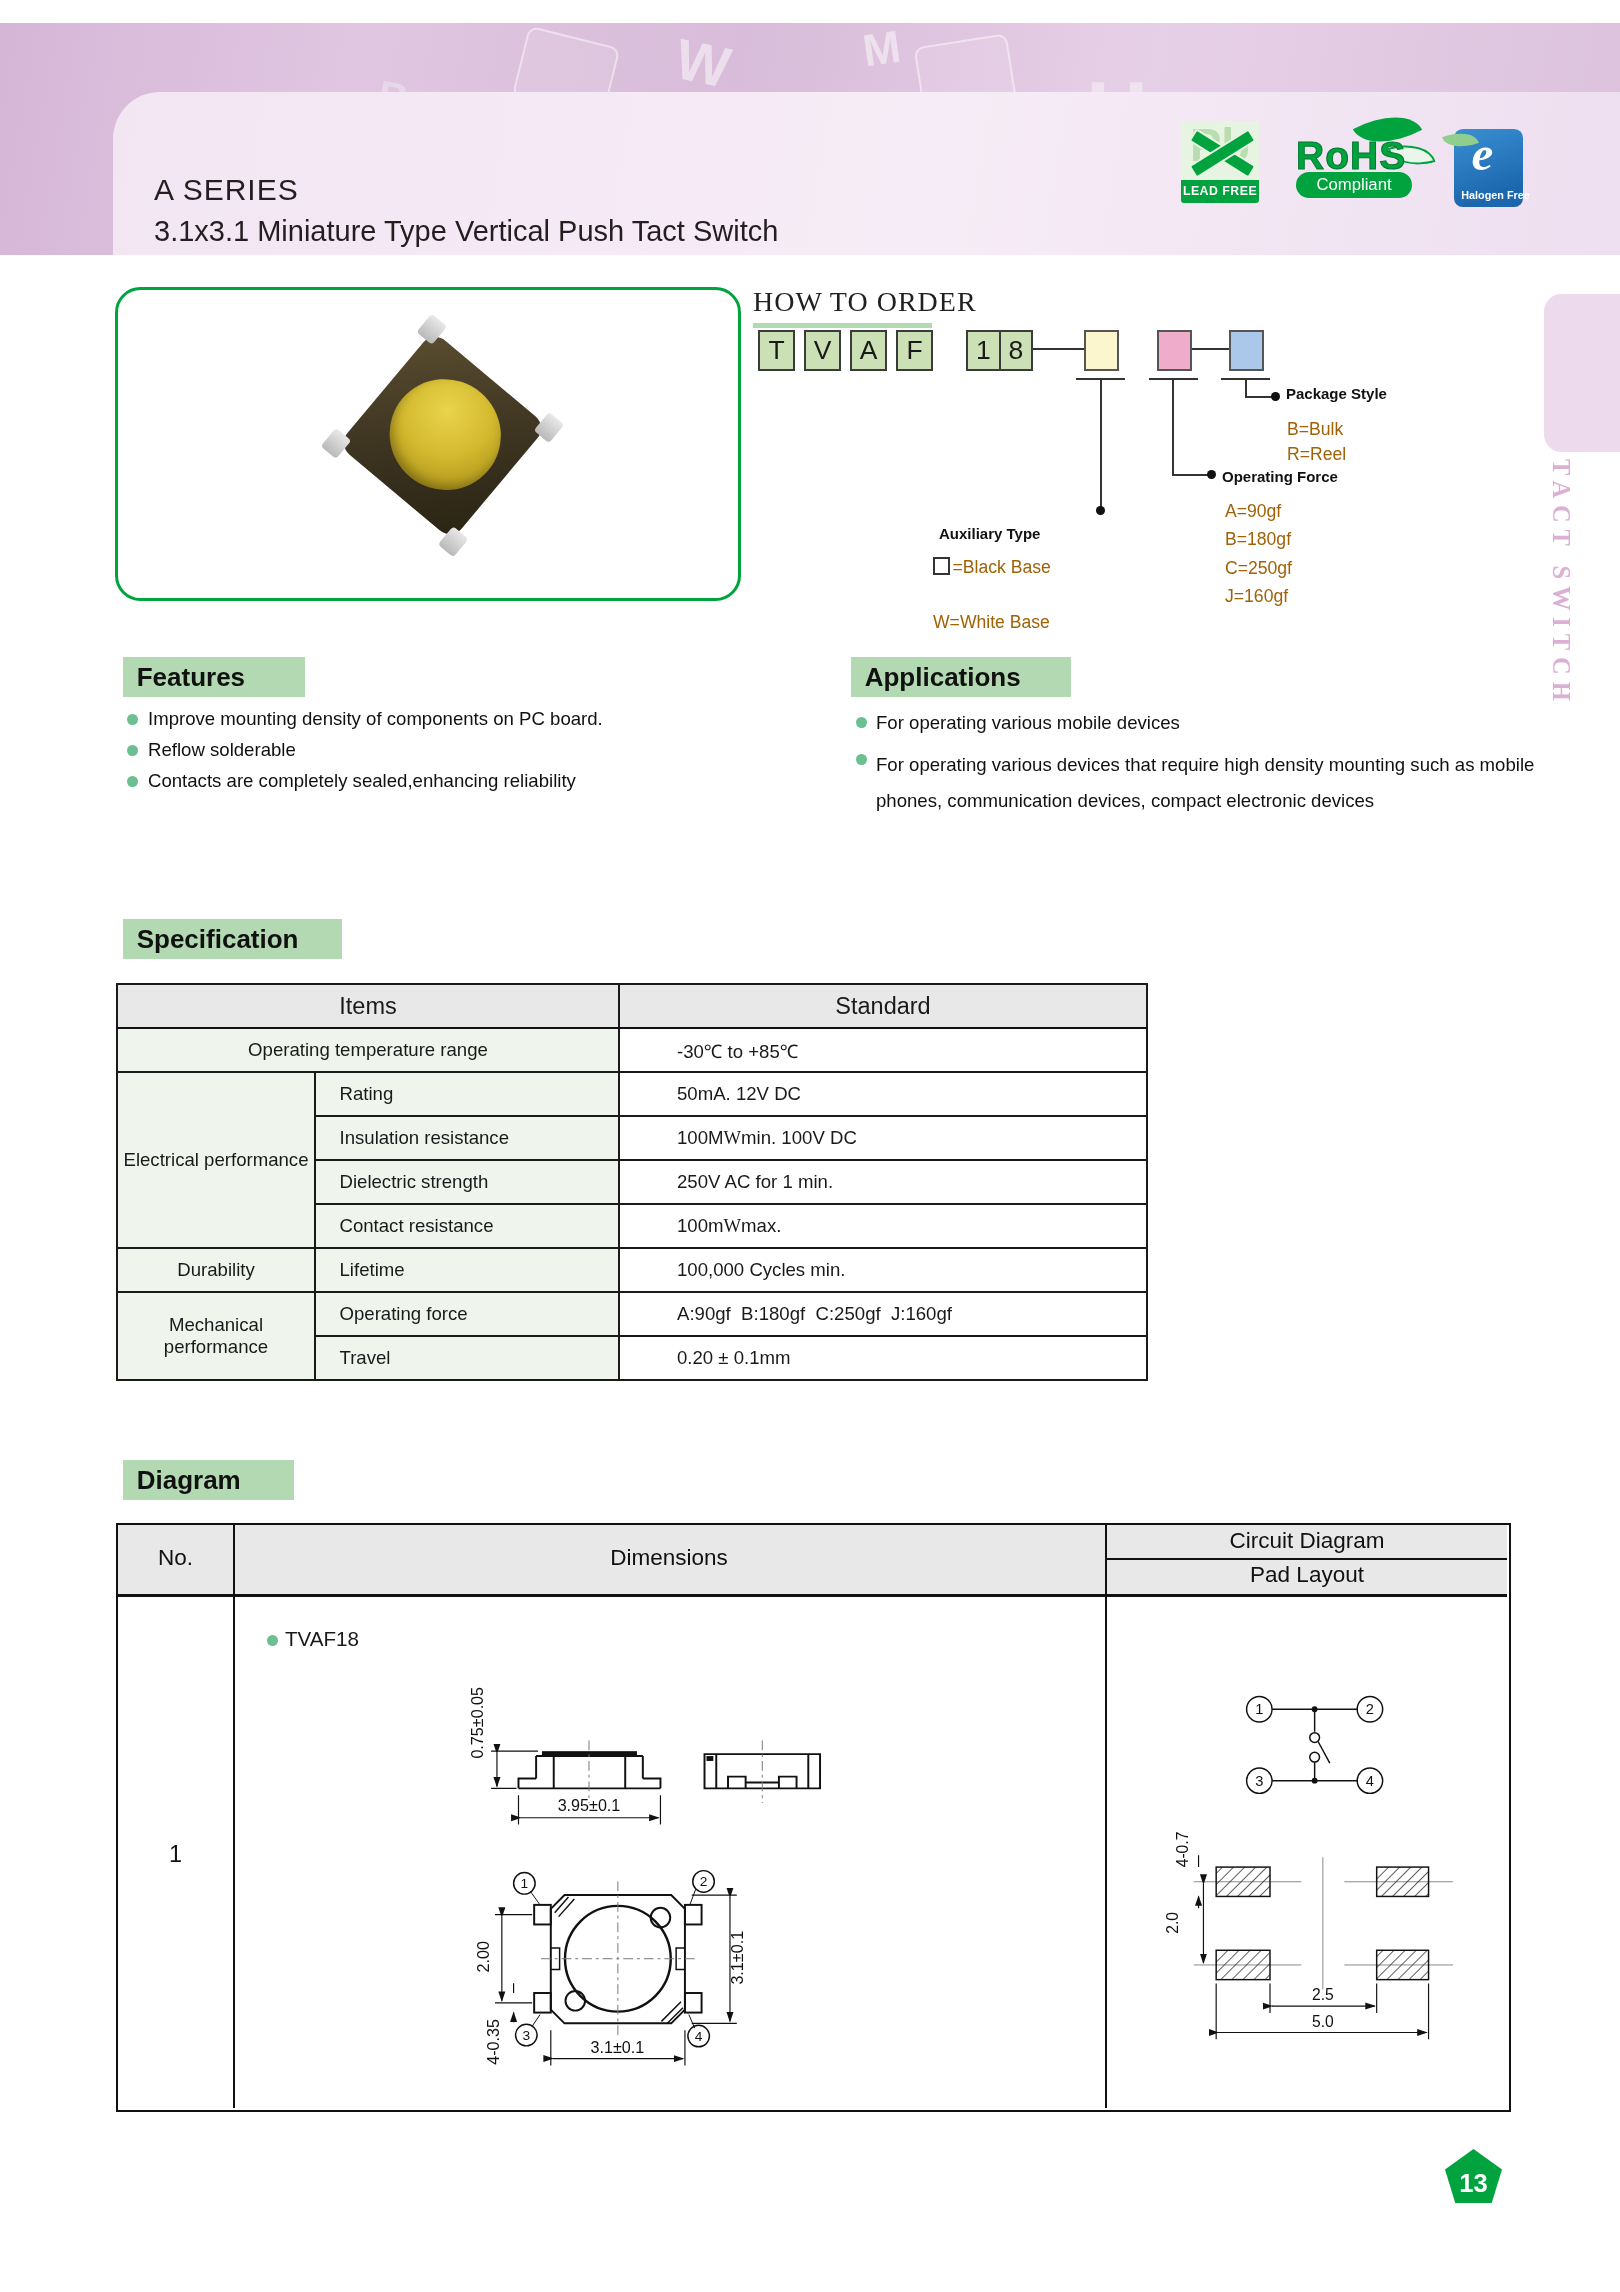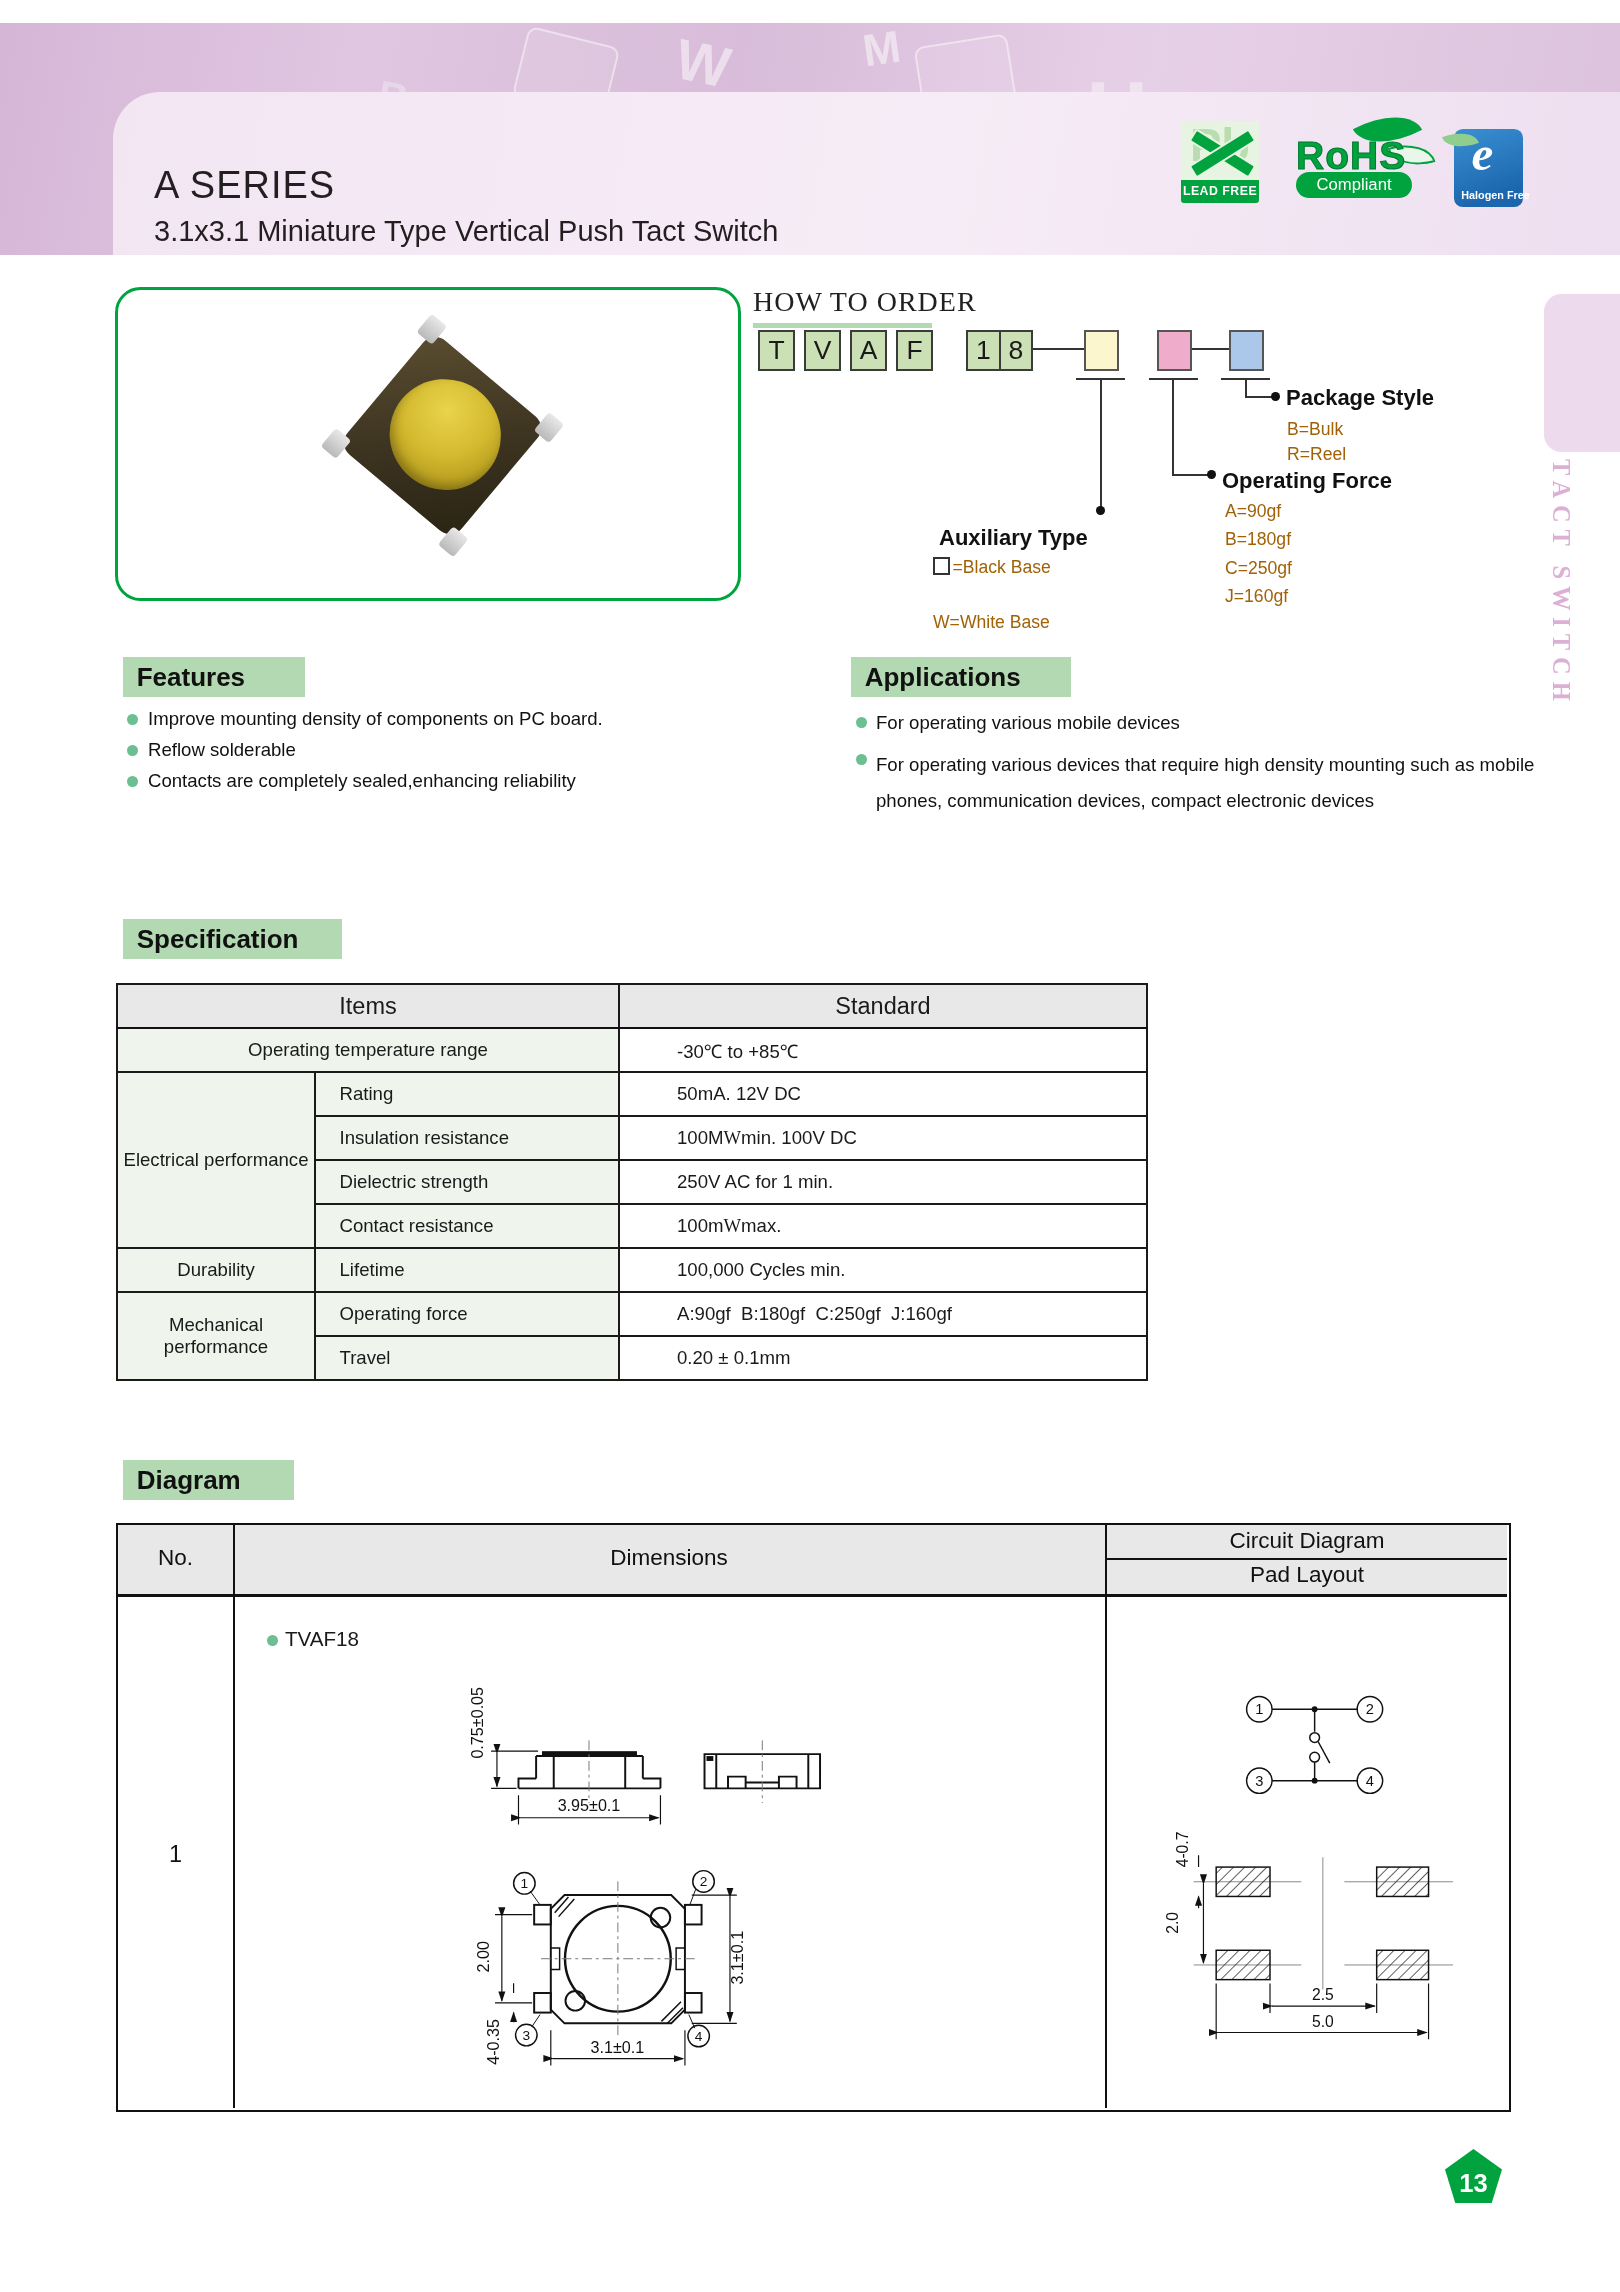--- a/index.html
+++ b/index.html
@@ -7,21 +7,21 @@
   #page{position:relative;width:1620px;height:2293px;background:#ffffff;overflow:hidden;}
   .serif{font-family:"Liberation Serif",serif;}
 
   
   #band{position:absolute;left:0;top:22.5px;width:1620px;height:232px;overflow:hidden;
         background:linear-gradient(100deg,#d6b6d7 0%,#e0c6e1 22%,#d8bcd9 45%,#e6d0e7 70%,#dcc2dd 100%);}
   .key{position:absolute;border:2.9px solid rgba(255,255,255,.45);border-radius:9.8px;background:rgba(255,255,255,.10);}
   .keyletter{position:absolute;color:rgba(255,255,255,.5);font-weight:bold;}
   #band-panel{position:absolute;left:113px;top:69px;width:1507px;height:164px;
         background:linear-gradient(100deg,#f3e6f3 0%,#f6ecf6 55%,#eedff0 100%);border-radius:47px 0 0 0;}
-  #series-title{position:absolute;left:154px;top:141px;font-size:38px;letter-spacing:1px;color:#231f20;}
+  #series-title{position:absolute;left:154px;top:150px;font-size:30px;letter-spacing:1px;color:#231f20;}
   #page-subtitle{position:absolute;left:154px;top:192px;font-size:29px;color:#231f20;}
 
   
   #badge-leadfree{position:absolute;left:1181px;top:98px;width:78px;height:82px;background:#e7f4e1;
         border-radius:2.9px;overflow:hidden;}
   #badge-leadfree .pb{position:absolute;left:0;top:-3.9px;width:78px;text-align:center;font-size:47px;font-weight:bold;color:#b9dcb0;}
   .xbar{position:absolute;left:5.9px;top:25.5px;width:67px;height:10.8px;background:#00a33e;border:2px solid #e7f4e1;border-radius:2.9px;}
   #badge-leadfree .bar{position:absolute;left:0;bottom:0;width:78px;height:22.5px;background:#00a33e;color:#fff;
         font-size:12.3px;font-weight:bold;text-align:center;line-height:22.5px;letter-spacing:0.5px;}
   #badge-rohs{position:absolute;left:1296px;top:98px;width:127px;height:88px;}
@@ -51,21 +51,21 @@
         background:radial-gradient(circle at 38% 32%,#e9d44d 0%,#d3b92e 45%,#a88f18 85%,#8a7410 100%);box-shadow:inset 0 -5.9px 9.8px rgba(0,0,0,.25);}
 
   
   #order-title{position:absolute;left:753px;top:286px;font-family:"Liberation Serif",serif;font-size:28px;letter-spacing:1px;color:#231f20;}
   #order-underline{position:absolute;left:753px;top:323px;width:179px;height:4.9px;background:#b3d9b2;}
   .obox{position:absolute;top:330px;width:33px;height:37px;border:2px solid #3b3b3b;background:#cbe0b5;
         font-size:26.5px;text-align:center;line-height:37px;}
   .cbox{position:absolute;top:330px;width:31px;height:37px;border:2px solid #555;}
   .cline{position:absolute;background:#333;}
   .cdot{position:absolute;width:8.8px;height:8.8px;border-radius:50%;background:#111;}
-  .ann-title{position:absolute;font-weight:bold;font-size:22px;color:#111;}
+  .ann-title{position:absolute;font-weight:bold;font-size:15px;color:#111;}
   .ann-opt{position:absolute;font-size:17.6px;color:#a16207;}
   .sq{display:inline-block;width:12.7px;height:13.7px;border:2px solid #333;vertical-align:-2px;margin-right:2.9px;}
 
   
   .sec-head{position:absolute;height:40px;background:#b3d9b2;font-size:26px;font-weight:bold;line-height:40px;padding-left:13.7px;box-sizing:border-box;color:#111;}
   .bullet{position:absolute;width:10.8px;height:10.8px;border-radius:50%;background:#6cbf90;}
   .btext{position:absolute;font-size:18.6px;color:#111;}
 
   
   #spec-table{position:absolute;left:116px;top:983px;border-collapse:collapse;table-layout:fixed;}

